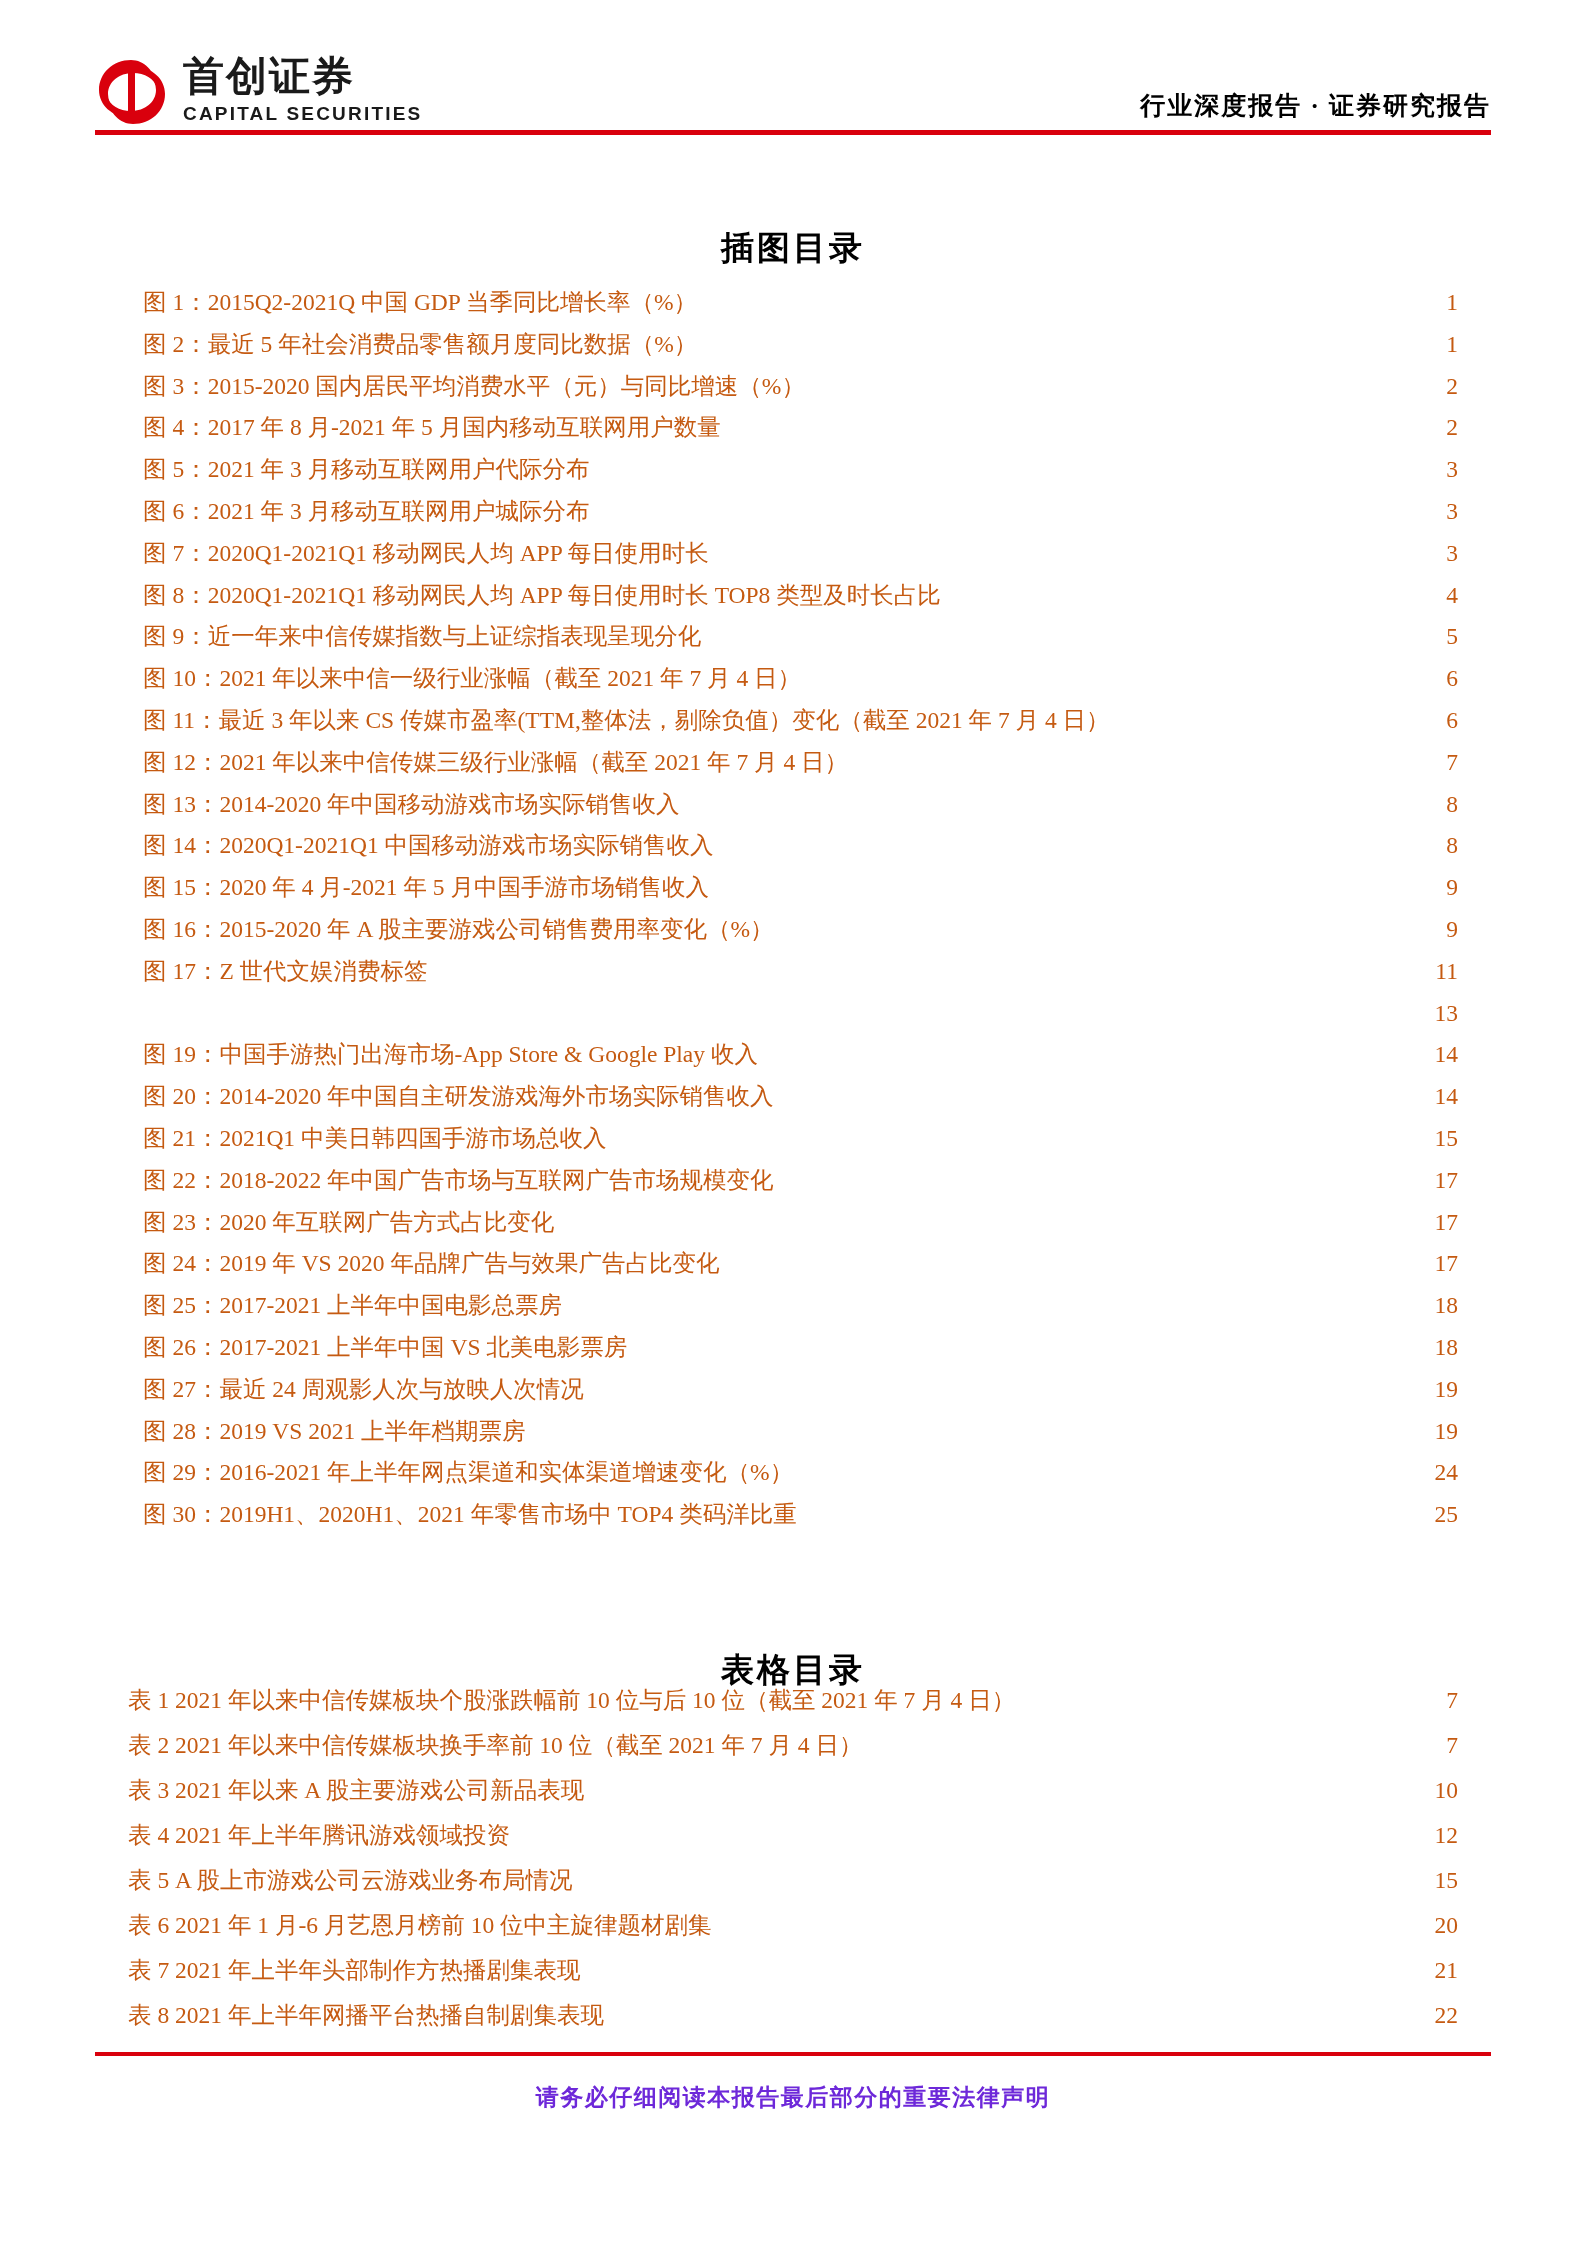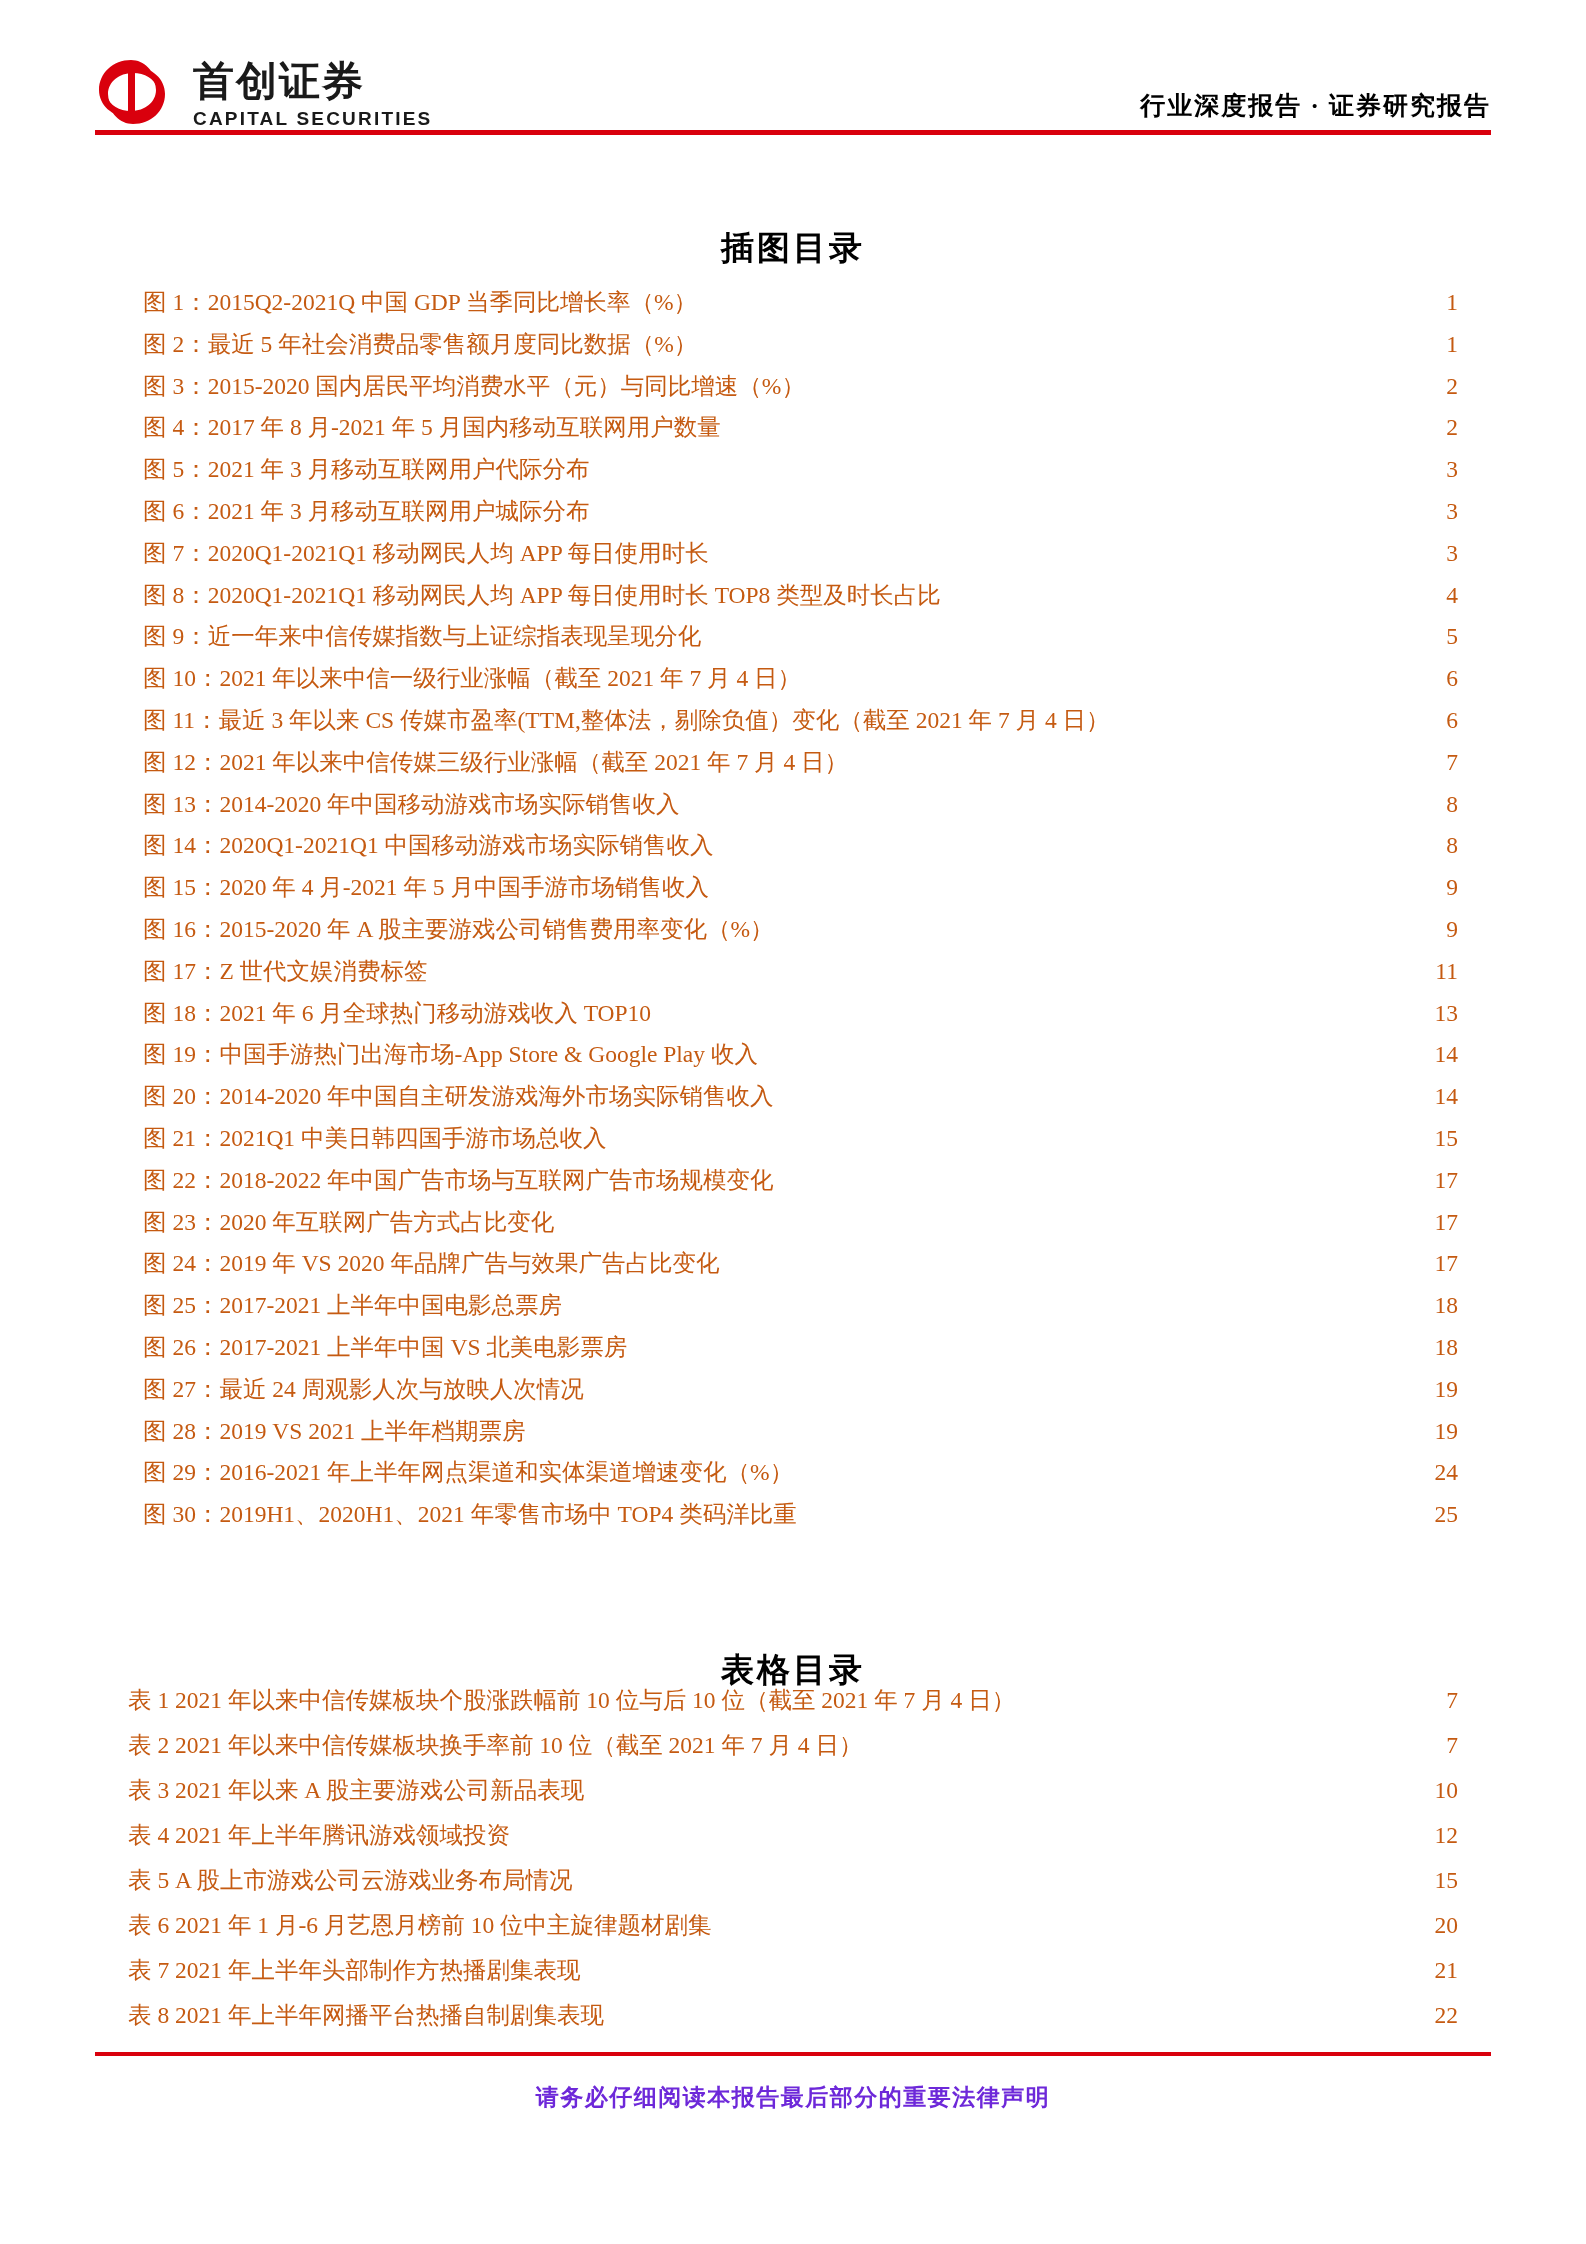--- a/index.html
+++ b/index.html
@@ -27,22 +27,22 @@
     top: 36px;
     left: 95px;
     right: 95px;
     height: 96px;
     display: flex;
     align-items: flex-end;
     justify-content: space-between;
   }
   .brand {
     display: flex;
-    align-items: flex-end;
-    gap: 26px;
+    align-items: flex-start;
+    gap: 16px;
     padding-bottom: 4px;
   }
   .brand-mark {
     width: 72px;
     height: 72px;
     position: relative;
     flex: 0 0 auto;
   }
   .brand-mark svg { display:block; }
   .brand-text {
@@ -271,21 +271,20 @@
         <span class="toc-label">图 16：2015-2020 年 A 股主要游戏公司销售费用率变化（%）</span>
         <span class="toc-dots"></span>
         <span class="toc-page">9</span>
       </div>
       <div class="toc-row">
         <span class="toc-label">图 17：Z 世代文娱消费标签</span>
         <span class="toc-dots"></span>
         <span class="toc-page">11</span>
       </div>
       <div class="toc-row">
-        <span class="toc-label">图 18：2021 年 6 月全球热门移动游戏收入 TOP10</span>
         <span class="toc-dots"></span>
         <span class="toc-page">13</span>
       </div>
       <div class="toc-row">
         <span class="toc-label">图 19：中国手游热门出海市场-App Store &amp; Google Play 收入</span>
         <span class="toc-dots"></span>
         <span class="toc-page">14</span>
       </div>
       <div class="toc-row">
         <span class="toc-label">图 20：2014-2020 年中国自主研发游戏海外市场实际销售收入</span>

